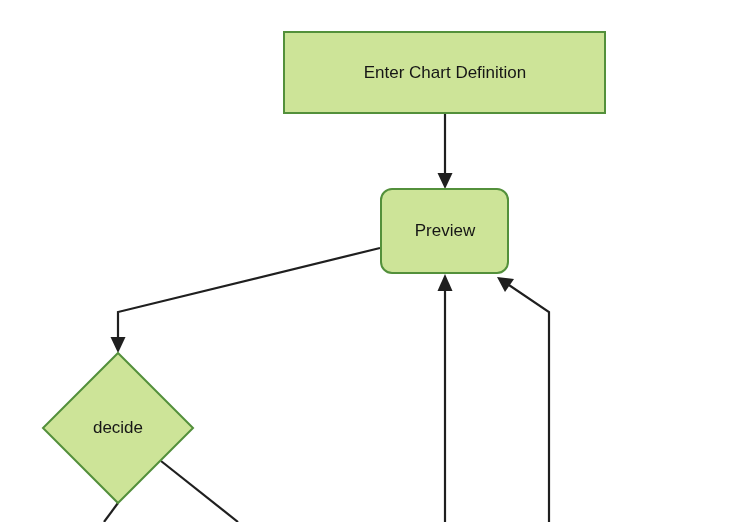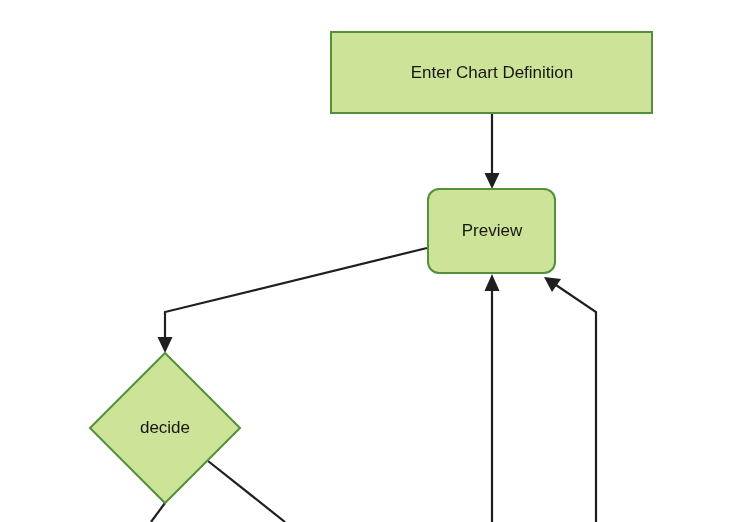--- a/index.html
+++ b/index.html
@@ -7,21 +7,20 @@
     padding: 0;
     background: #ffffff;
   }
   #canvas {
     position: relative;
     width: 655px;
     height: 522px;
     background: #ffffff;
     overflow: hidden;
     font-family: "Liberation Sans", sans-serif;
-    margin-left: 47px;
   }
   #flow-svg {
     position: absolute;
     left: 0;
     top: 0;
     width: 740px;
     height: 522px;
   }
   .node-label {
     font-family: "Liberation Sans", sans-serif;

